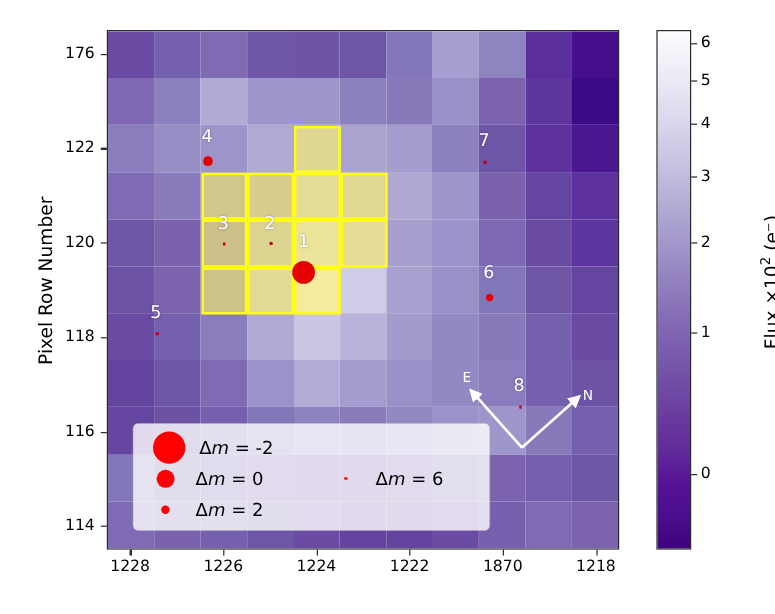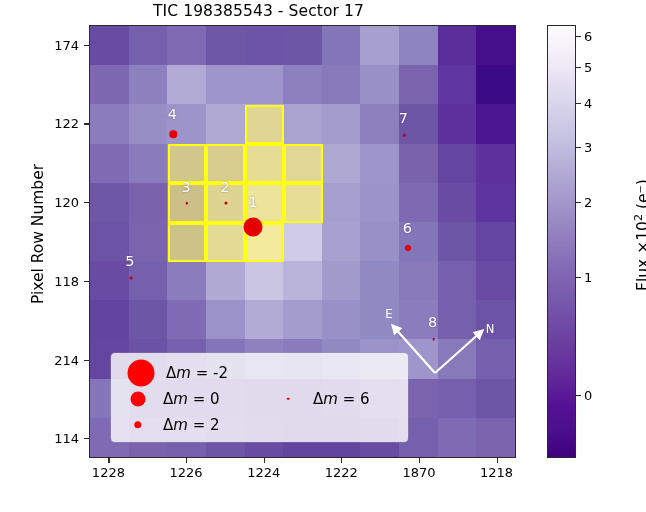--- a/index.html
+++ b/index.html
@@ -71,21 +71,20 @@
        transform:translateY(-50%);}
   #cblabel{position:absolute;left:512px;top:225px;width:260px;text-align:center;
            font-size:15.5px;color:#000;transform:rotate(-90deg);}
   sup{font-size:.72em;}
 </style>
 </head>
 <body>
 
 <div id="fig">
 
-  <div id="title">TIC 198385543 - Sector 17</div>
 
   <div id="axes">
     <div id="heat">
         <div style="background: rgb(106, 75, 164);"></div>
         <div style="background: rgb(117, 96, 173);"></div>
         <div style="background: rgb(127, 107, 180);"></div>
         <div style="background: rgb(111, 87, 168);"></div>
         <div style="background: rgb(109, 84, 166);"></div>
         <div style="background: rgb(110, 86, 167);"></div>
         <div style="background: rgb(131, 118, 185);"></div>
@@ -279,29 +278,29 @@
       <div class="xtl" style="left: 341.318px; top: 465px;">1222</div>
       <div class="xtick" style="left: 418.955px; top: 458px;"></div>
       <div class="xtl" style="left: 418.955px; top: 465px;">1870</div>
       <div class="xtick" style="left: 496.591px; top: 458px;"></div>
       <div class="xtl" style="left: 496.591px; top: 465px;">1218</div>
     </div>
   <div id="yaxis">
       <div class="ytick" style="left: 84px; top: 438.318px;"></div>
       <div class="ytl" style="left: 47px; width: 32px; top: 438.318px;">114</div>
       <div class="ytick" style="left: 84px; top: 359.591px;"></div>
-      <div class="ytl" style="left: 47px; width: 32px; top: 359.591px;">214</div>
+      <div class="ytl" style="left: 47px; width: 32px; top: 359.591px;">116</div>
       <div class="ytick" style="left: 84px; top: 280.864px;"></div>
       <div class="ytl" style="left: 47px; width: 32px; top: 280.864px;">118</div>
       <div class="ytick" style="left: 84px; top: 202.136px;"></div>
       <div class="ytl" style="left: 47px; width: 32px; top: 202.136px;">120</div>
       <div class="ytick" style="left: 84px; top: 123.409px;"></div>
       <div class="ytl" style="left: 47px; width: 32px; top: 123.409px;">122</div>
       <div class="ytick" style="left: 84px; top: 44.6818px;"></div>
-      <div class="ytl" style="left: 47px; width: 32px; top: 44.6818px;">174</div>
+      <div class="ytl" style="left: 47px; width: 32px; top: 44.6818px;">176</div>
     </div>
 
   <div id="ylabel">Pixel Row Number</div>
 
   <div id="cbar"></div>
   <div id="cbticks">
       <div class="ctick" style="left: 576px; top: 394.541px;"></div>
       <div class="ctl" style="left: 584px; top: 394.541px;">0</div>
       <div class="ctick" style="left: 576px; top: 277.327px;"></div>
       <div class="ctl" style="left: 584px; top: 277.327px;">1</div>

